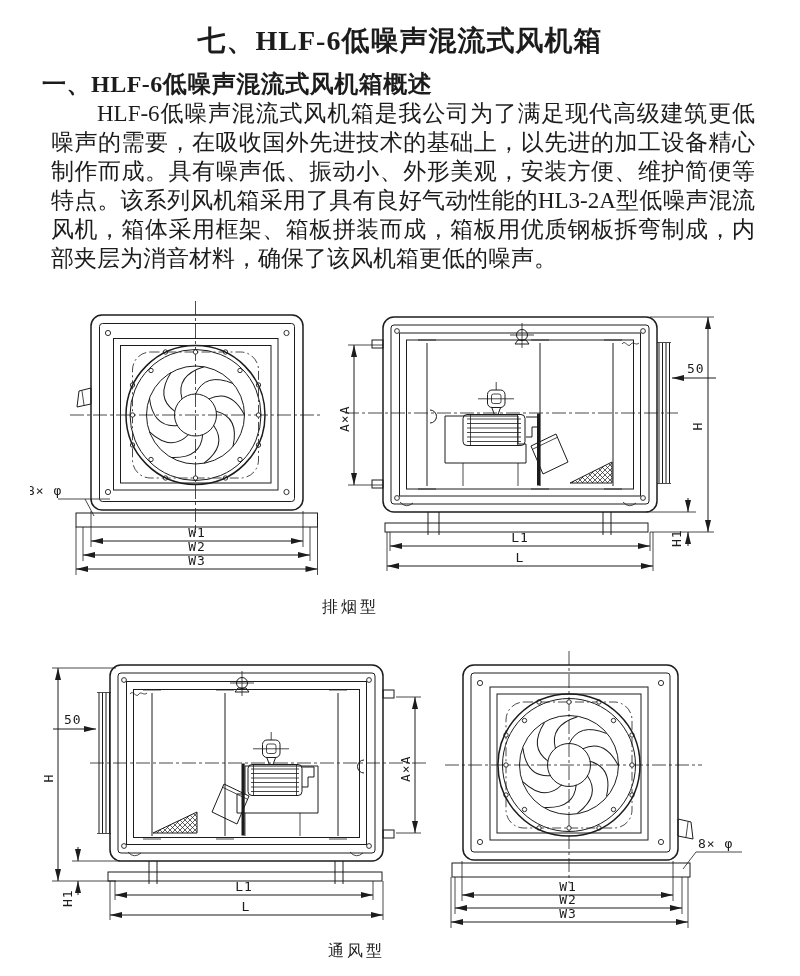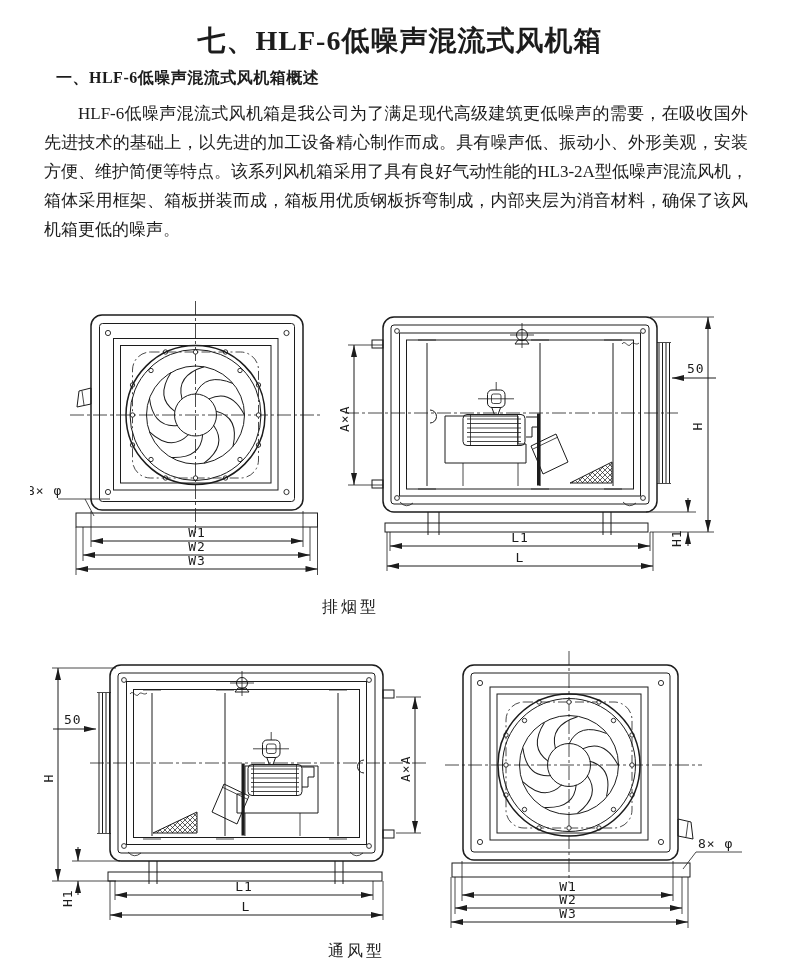--- a/index.html
+++ b/index.html
@@ -1,23 +1,23 @@
 <!DOCTYPE html>
 <html><head>
 <meta charset="utf-8">
 <style>
   html,body{margin:0;padding:0;}
   .page{position:relative;width:800px;height:976px;background:#ffffff;overflow:hidden;
         font-family:"Liberation Serif", serif;color:#1c1c1c;}
   .title{position:absolute;top:22px;left:0;width:100%;text-align:center;
          font-size:28px;font-weight:bold;letter-spacing:1px;}
-  .h-sec{position:absolute;left:56px;font-size:16px;font-weight:bold;letter-spacing:0.5px;}
+  .h-sec{position:absolute;left:42px;font-size:24px;font-weight:bold;letter-spacing:0.5px;}
   .h1{top:68px;}
   .h2{top:241px;}
-  .para{position:absolute;left:44px;top:99px;width:704px;font-size:17px;line-height:29px;
+  .para{position:absolute;left:51px;top:99px;width:704px;font-size:23px;line-height:29px;
         text-align:justify;text-indent:2em;}
   .figure{position:absolute;}
   .caption{position:absolute;font-size:16px;letter-spacing:3px;font-family:Liberation Serif, serif;}
   .cap-smoke{left:322px;top:597px;}
   .cap-vent{left:328px;top:941px;}
   svg{overflow:hidden;}
   svg .ln{stroke:#1c1c1c;stroke-width:1;fill:none;}
   svg .ln2{stroke:#1c1c1c;stroke-width:1.5;fill:none;}
   svg .thin{stroke:#1c1c1c;stroke-width:0.8;fill:none;}
   svg .cl{stroke:#1c1c1c;stroke-width:0.8;fill:none;stroke-dasharray:14 3 3 3;}

